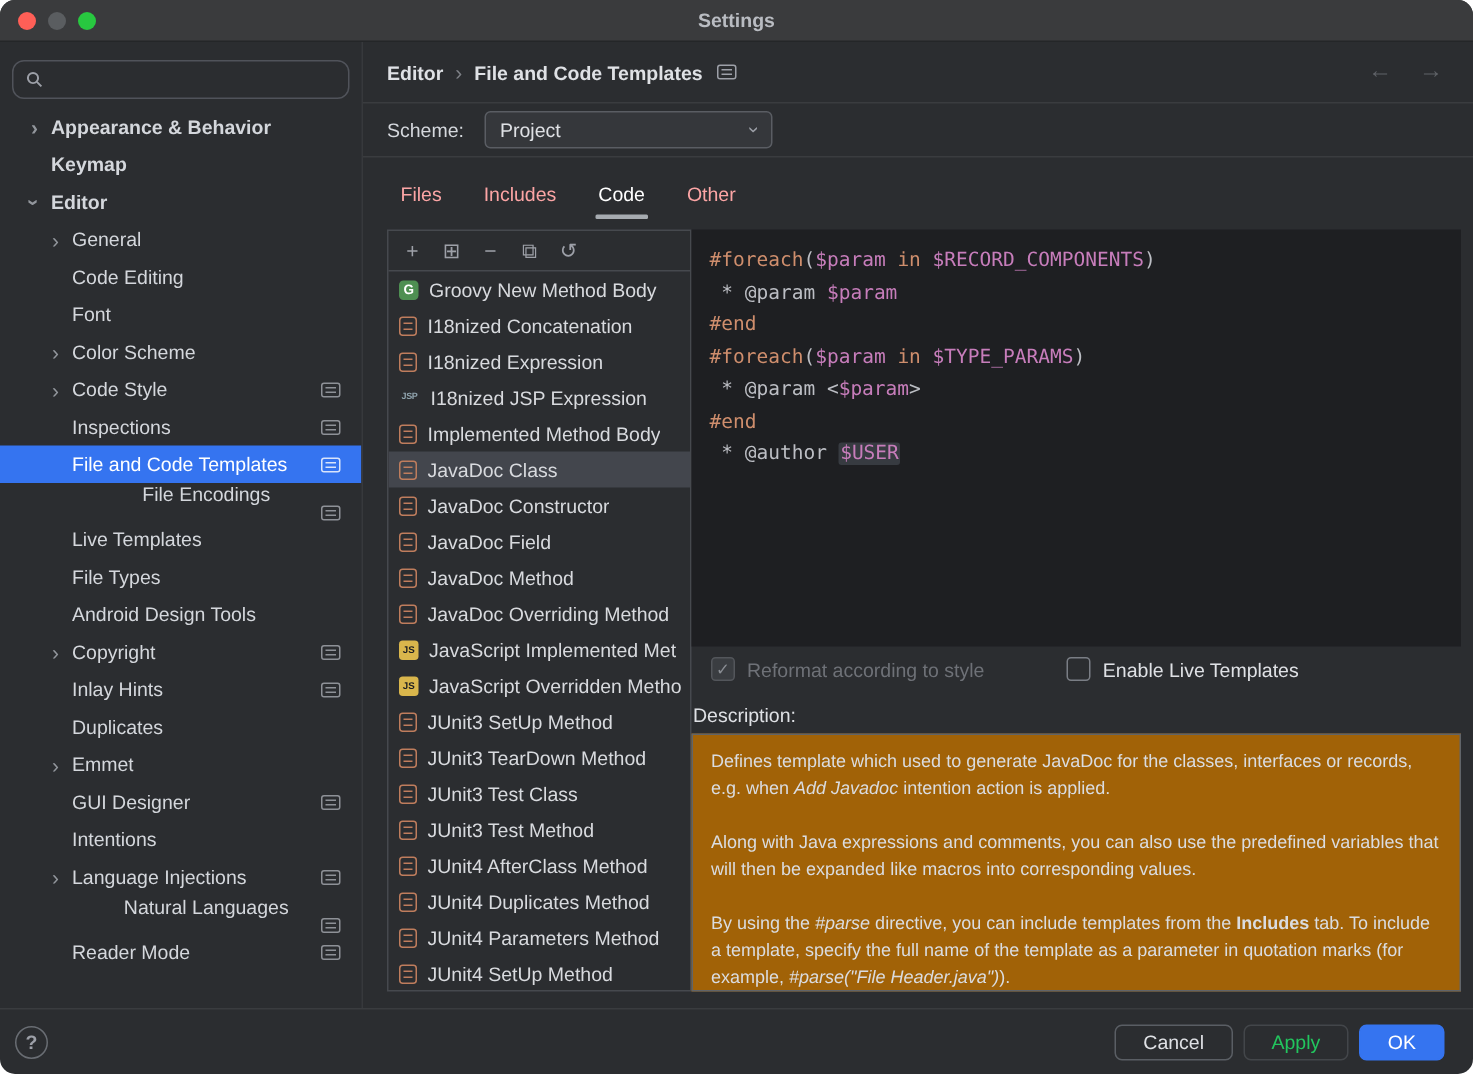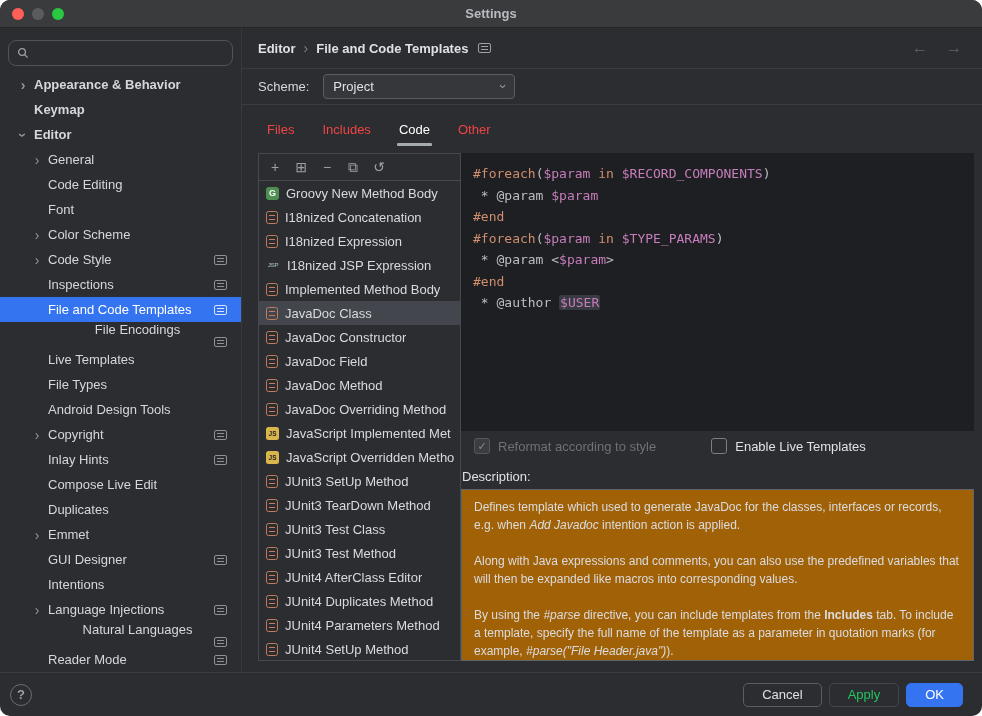--- a/index.html
+++ b/index.html
@@ -38,21 +38,21 @@
   .crumb{font-weight:700;color:#dfe1e5}
   .crumb-sep{color:#7d8086;font-size:14px}
   .header-proj{color:#9da0a8;margin-left:2px}
   .spacer{flex:1}
   .nav-arrow{color:#5f6267;font-size:16px;margin-left:10px;cursor:default}
   .scheme-row{height:36px;display:flex;align-items:center;gap:14px;padding-left:16px;border-bottom:1px solid #3a3c3f;flex:none;color:#d5d8dd}
   .select{width:192px;height:25px;background:#35373b;border:1px solid #5a5d63;border-radius:4px;display:flex;align-items:center;justify-content:space-between;padding:0 9px;color:#dfe1e5;cursor:default}
   .dd-chevron{display:inline-block;transform:rotate(90deg);color:#9da0a8;font-size:13px;line-height:1}
   
   .tabs{height:48px;display:flex;align-items:stretch;padding-left:23px;flex:none}
-  .tab{margin-right:24px;padding:0 2px;display:flex;align-items:center;position:relative;color:#ef4444;cursor:default}
+  .tab{margin-right:24px;padding:0 2px;display:flex;align-items:center;position:relative;color:#fca5a5;cursor:default}
   .tab.selected{color:#ffffff}
   .tab.selected::after{content:"";position:absolute;left:0;right:0;bottom:7px;height:3px;background:#a6abb0;border-radius:1px}
   
   .split{flex:1;display:flex;margin:0 0 11px 16px;min-height:0}
   .list-panel{width:203px;flex:none;border:1px solid #46494e;display:flex;flex-direction:column;min-height:0}
   .toolbar{height:27px;flex:none;border-bottom:1px solid #46494e;display:flex;align-items:center;gap:10px;padding:0 8px;color:#9da0a8}
   .tb-icon{width:16px;text-align:center;font-size:14px;cursor:default}
   .tpl-list{flex:1;overflow:hidden}
   .tpl-row{height:24px;display:flex;align-items:center;gap:7px;padding:0 4px 0 7px;white-space:nowrap;overflow:hidden;color:#d8dade;cursor:default}
   .tpl-row.selected{background:#43464d}
@@ -180,24 +180,20 @@
             <span class="tree-label">Copyright</span>
             <span class="proj-icon"></span>
           </div>
           <div class="tree-row" style="padding-left: 30px;">
             <span class="chevron"></span>
             <span class="tree-label">Inlay Hints</span>
             <span class="proj-icon"></span>
           </div>
           <div class="tree-row" style="padding-left: 30px;">
             <span class="chevron"></span>
-            <span class="tree-label">Compose Live Edit</span>
-          </div>
-          <div class="tree-row" style="padding-left: 30px;">
-            <span class="chevron"></span>
             <span class="tree-label">Duplicates</span>
           </div>
           <div class="tree-row" style="padding-left: 30px;">
             <span class="chevron">›</span>
             <span class="tree-label">Emmet</span>
           </div>
           <div class="tree-row" style="padding-left: 30px;">
             <span class="chevron"></span>
             <span class="tree-label">GUI Designer</span>
             <span class="proj-icon"></span>
@@ -329,21 +325,21 @@
               <div class="tpl-row">
                 <span class="tpl-ic icon-template"></span>
                 <span class="tpl-label">JUnit3 Test Class</span>
               </div>
               <div class="tpl-row">
                 <span class="tpl-ic icon-template"></span>
                 <span class="tpl-label">JUnit3 Test Method</span>
               </div>
               <div class="tpl-row">
                 <span class="tpl-ic icon-template"></span>
-                <span class="tpl-label">JUnit4 AfterClass Editor</span>
+                <span class="tpl-label">JUnit4 AfterClass Method</span>
               </div>
               <div class="tpl-row">
                 <span class="tpl-ic icon-template"></span>
                 <span class="tpl-label">JUnit4 Duplicates Method</span>
               </div>
               <div class="tpl-row">
                 <span class="tpl-ic icon-template"></span>
                 <span class="tpl-label">JUnit4 Parameters Method</span>
               </div>
               <div class="tpl-row">

